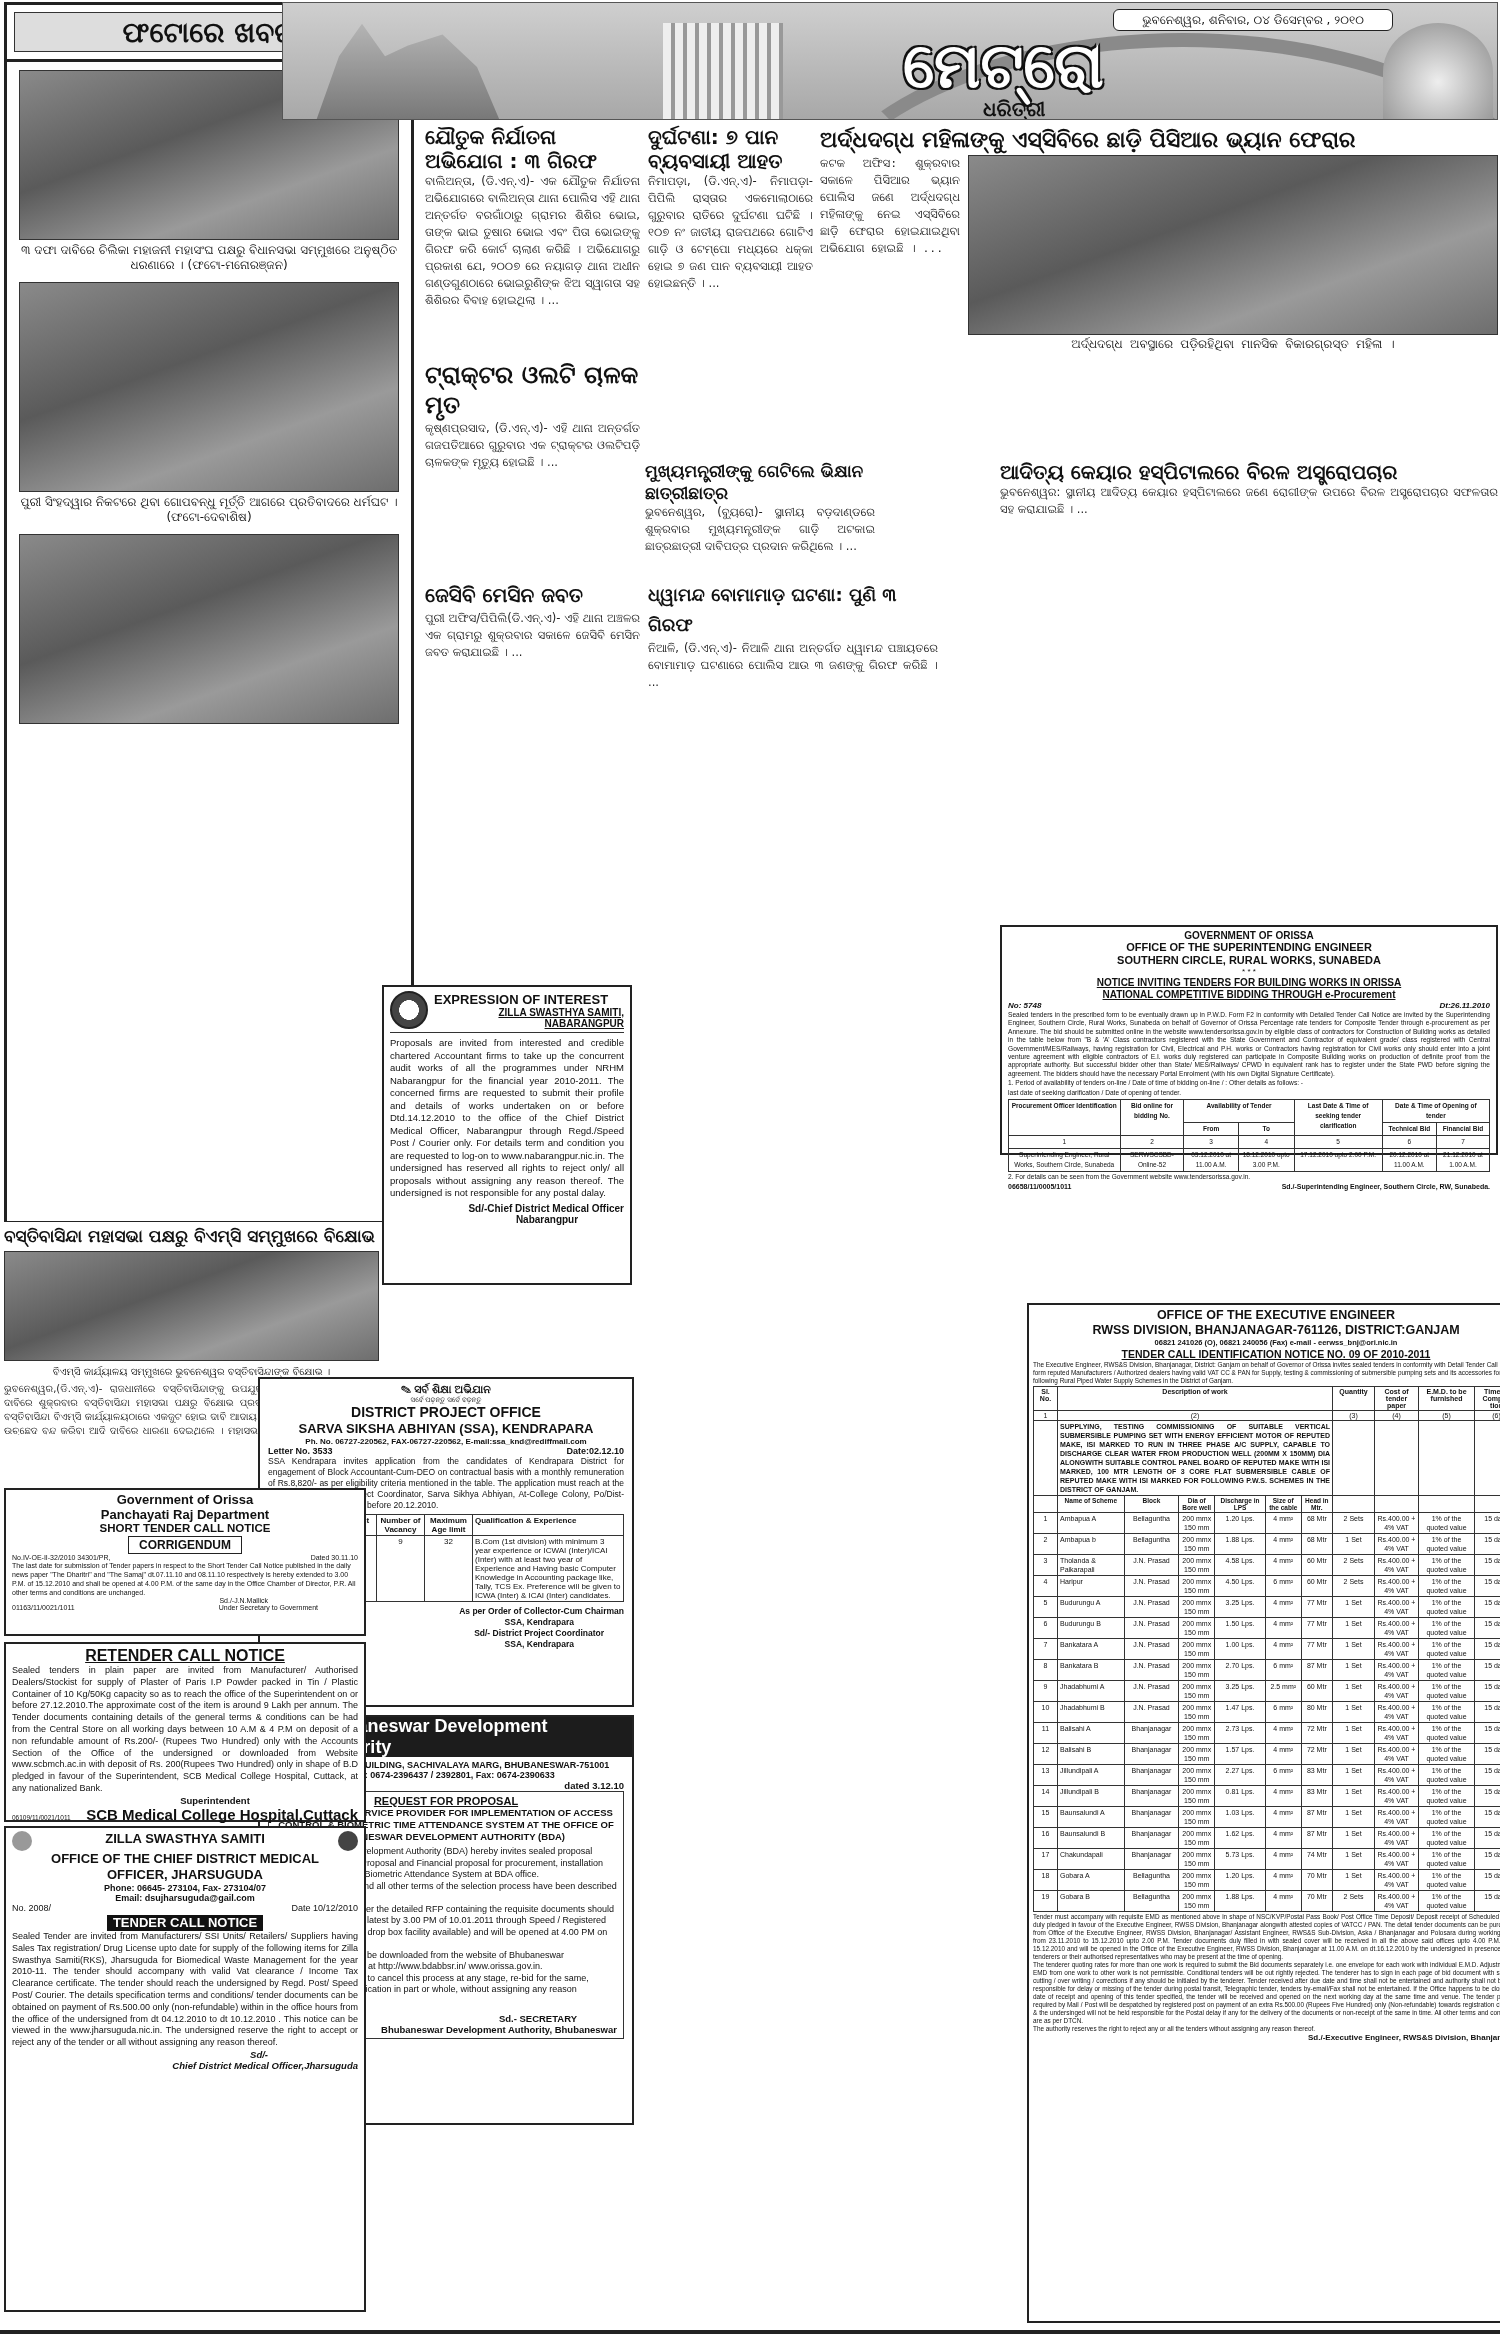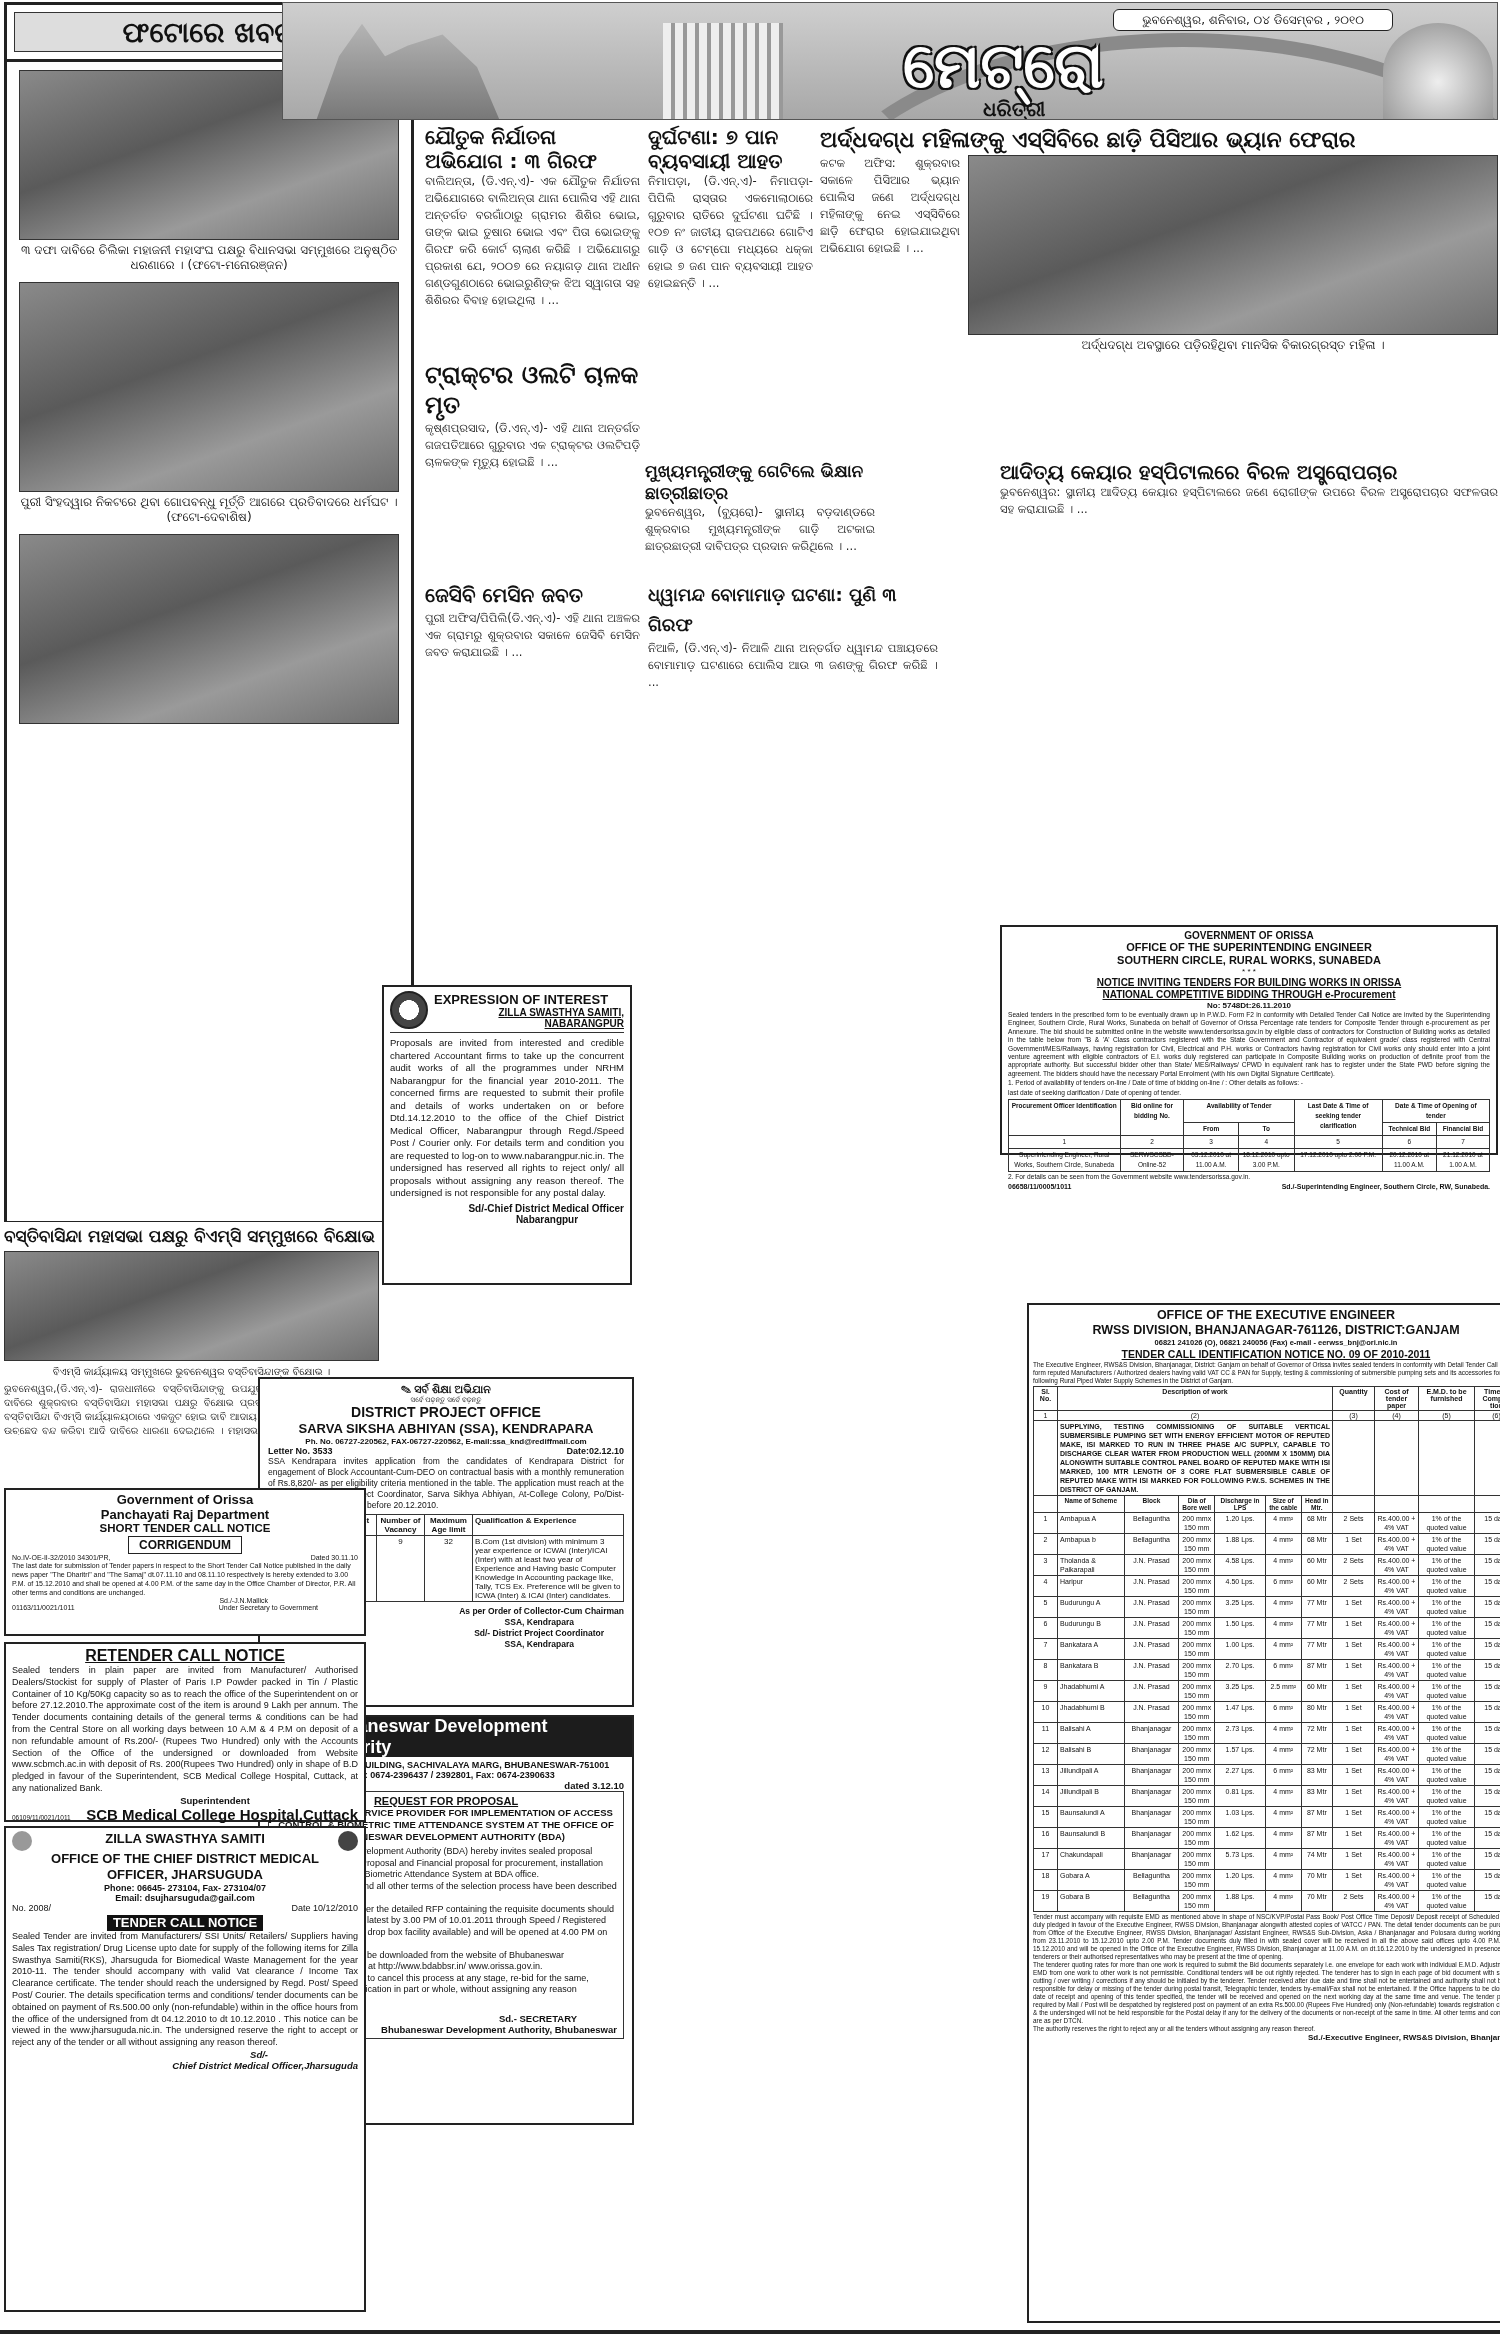--- a/index.html
+++ b/index.html
@@ -49,21 +49,21 @@
 <div class="abs" style="left:425px;top:125px;width:215px;height:230px;overflow:hidden;">
   <div class="head-od" style="font-size:20px;line-height:24px;">ଯୌତୁକ ନିର୍ଯାତନା ଅଭିଯୋଗ : ୩ ଗିରଫ</div>
   <div class="odia">ବାଲିଅନ୍ତା, (ଡି.ଏନ୍.ଏ)- ଏକ ଯୌତୁକ ନିର୍ଯାତନା ଅଭିଯୋଗରେ ବାଲିଅନ୍ତା ଥାନା ପୋଲିସ ଏହି ଥାନା ଅନ୍ତର୍ଗତ ବରଗାଁଠାରୁ ଗ୍ରାମର ଶିଶିର ଭୋଇ, ତାଙ୍କ ଭାଇ ତୁଷାର ଭୋଇ ଏବଂ ପିତା ଭୋଇଙ୍କୁ ଗିରଫ କରି କୋର୍ଟ ଚାଲାଣ କରିଛି । ଅଭିଯୋଗରୁ ପ୍ରକାଶ ଯେ, ୨୦୦୭ ରେ ନୟାଗଡ଼ ଥାନା ଅଧୀନ ଗଣ୍ଡଗୁଣଠାରେ ଭୋଇରୁଣିଙ୍କ ଝିଅ ସ୍ୱାଗତା ସହ ଶିଶିରର ବିବାହ ହୋଇଥିଲା । ...</div>
 </div>
 <div class="abs" style="left:648px;top:125px;width:165px;height:400px;overflow:hidden;">
   <div class="head-od" style="font-size:20px;line-height:24px;">ଦୁର୍ଘଟଣା: ୭ ପାନ ବ୍ୟବସାୟୀ ଆହତ</div>
   <div class="odia">ନିମାପଡ଼ା, (ଡି.ଏନ୍.ଏ)- ନିମାପଡ଼ା-ପିପିଲି ରାସ୍ତାର ଏକମୋଲାଠାରେ ଗୁରୁବାର ରାତିରେ ଦୁର୍ଘଟଣା ଘଟିଛି । ୧୦୭ ନଂ ଜାତୀୟ ରାଜପଥରେ ଗୋଟିଏ ଗାଡ଼ି ଓ ଟେମ୍ପୋ ମଧ୍ୟରେ ଧକ୍କା ହୋଇ ୭ ଜଣ ପାନ ବ୍ୟବସାୟୀ ଆହତ ହୋଇଛନ୍ତି । ...</div>
 </div>
 <div class="abs" style="left:820px;top:125px;width:678px;height:320px;overflow:hidden;">
   <div class="head-od" style="font-size:22px;">ଅର୍ଦ୍ଧଦଗ୍ଧ ମହିଳାଙ୍କୁ ଏସ୍‌ସିବିରେ ଛାଡ଼ି ପିସିଆର ଭ୍ୟାନ ଫେରାର</div>
-  <div style="display:flex;gap:8px;">
+  <div style="display:flex;gap:8px;font-family:Liberation Mono, monospace;">
     <div class="odia" style="width:140px;">କଟକ ଅଫିସ: ଶୁକ୍ରବାର ସକାଳେ ପିସିଆର ଭ୍ୟାନ ପୋଲିସ ଜଣେ ଅର୍ଦ୍ଧଦଗ୍ଧ ମହିଳାଙ୍କୁ ନେଇ ଏସ୍‌ସିବିରେ ଛାଡ଼ି ଫେରାର ହୋଇଯାଇଥିବା ଅଭିଯୋଗ ହୋଇଛି । ...</div>
     <div style="flex:1;">
       <div class="photo" style="height:180px;"></div>
       <div class="caption">ଅର୍ଦ୍ଧଦଗ୍ଧ ଅବସ୍ଥାରେ ପଡ଼ିରହିଥିବା ମାନସିକ ବିକାରଗ୍ରସ୍ତ ମହିଳା ।</div>
     </div>
   </div>
 </div>
 
 <div class="abs" style="left:425px;top:360px;width:215px;height:220px;overflow:hidden;">
   <div class="head-od">ଟ୍ରାକ୍ଟର ଓଲଟି ଚାଳକ ମୃତ</div>
@@ -113,21 +113,21 @@
   <div class="bold" style="font-size:10px;text-align:center;padding-left:80px;">Nabarangpur</div>
 </div>
 
 <div class="abs box en" style="left:1000px;top:925px;width:498px;height:230px;padding:4px 6px;font-size:8px;line-height:10px;">
   <div class="center bold" style="font-size:10px;">GOVERNMENT OF ORISSA</div>
   <div class="center bold" style="font-size:11px;line-height:13px;">OFFICE OF THE SUPERINTENDING ENGINEER</div>
   <div class="center bold" style="font-size:11px;line-height:13px;">SOUTHERN CIRCLE, RURAL WORKS, SUNABEDA</div>
   <div class="center">* * *</div>
   <div class="center bold u" style="font-size:10px;line-height:12px;">NOTICE INVITING TENDERS FOR BUILDING WORKS IN ORISSA</div>
   <div class="center bold u" style="font-size:10px;line-height:12px;">NATIONAL COMPETITIVE BIDDING THROUGH e-Procurement</div>
-  <div style="display:flex;justify-content:center;font-weight:bold;">
+  <div style="display:flex;justify-content:space-between;font-weight:bold;font-style:italic;">
     <span>No: 5748</span>
     <span>Dt:26.11.2010</span>
   </div>
   <div style="font-size:6.6px;line-height:8.4px;text-align:justify;">Sealed tenders in the prescribed form to be eventually drawn up in P.W.D. Form F2 in conformity with Detailed Tender Call Notice are invited by the Superintending Engineer, Southern Circle, Rural Works, Sunabeda on behalf of Governor of Orissa Percentage rate tenders for Composite Tender through e-procurement as per Annexure. The bid should be submitted online in the website www.tendersorissa.gov.in by eligible class of contractors for Construction of Building works as detailed in the table below from "B &amp; 'A' Class contractors registered with the State Government and Contractor of equivalent grade/ class registered with Central Government/MES/Railways, having registration for Civil, Electrical and P.H. works or Contractors having registration for Civil works only should enter into a joint venture agreement with eligible contractors of E.I. works duly registered can participate in Composite Building works on production of definite proof from the appropriate authority. But successful bidder other than State/ MES/Railways/ CPWD in equivalent rank has to register under the State PWD before signing the agreement. The bidders should have the necessary Portal Enrolment (with his own Digital Signature Certificate).</div>
   <div style="font-size:6.6px;">1. Period of availability of tenders on-line / Date of time of bidding on-line /          : Other details as follows: -</div>
   <div style="font-size:6.6px;">last date of seeking clarification / Date of opening of tender.</div>
   <table style="margin-top:1px;">
     <tbody>
         <tr>
       <th rowspan="2" style="font-size:6.5px;">Procurement Officer Identification</th>

